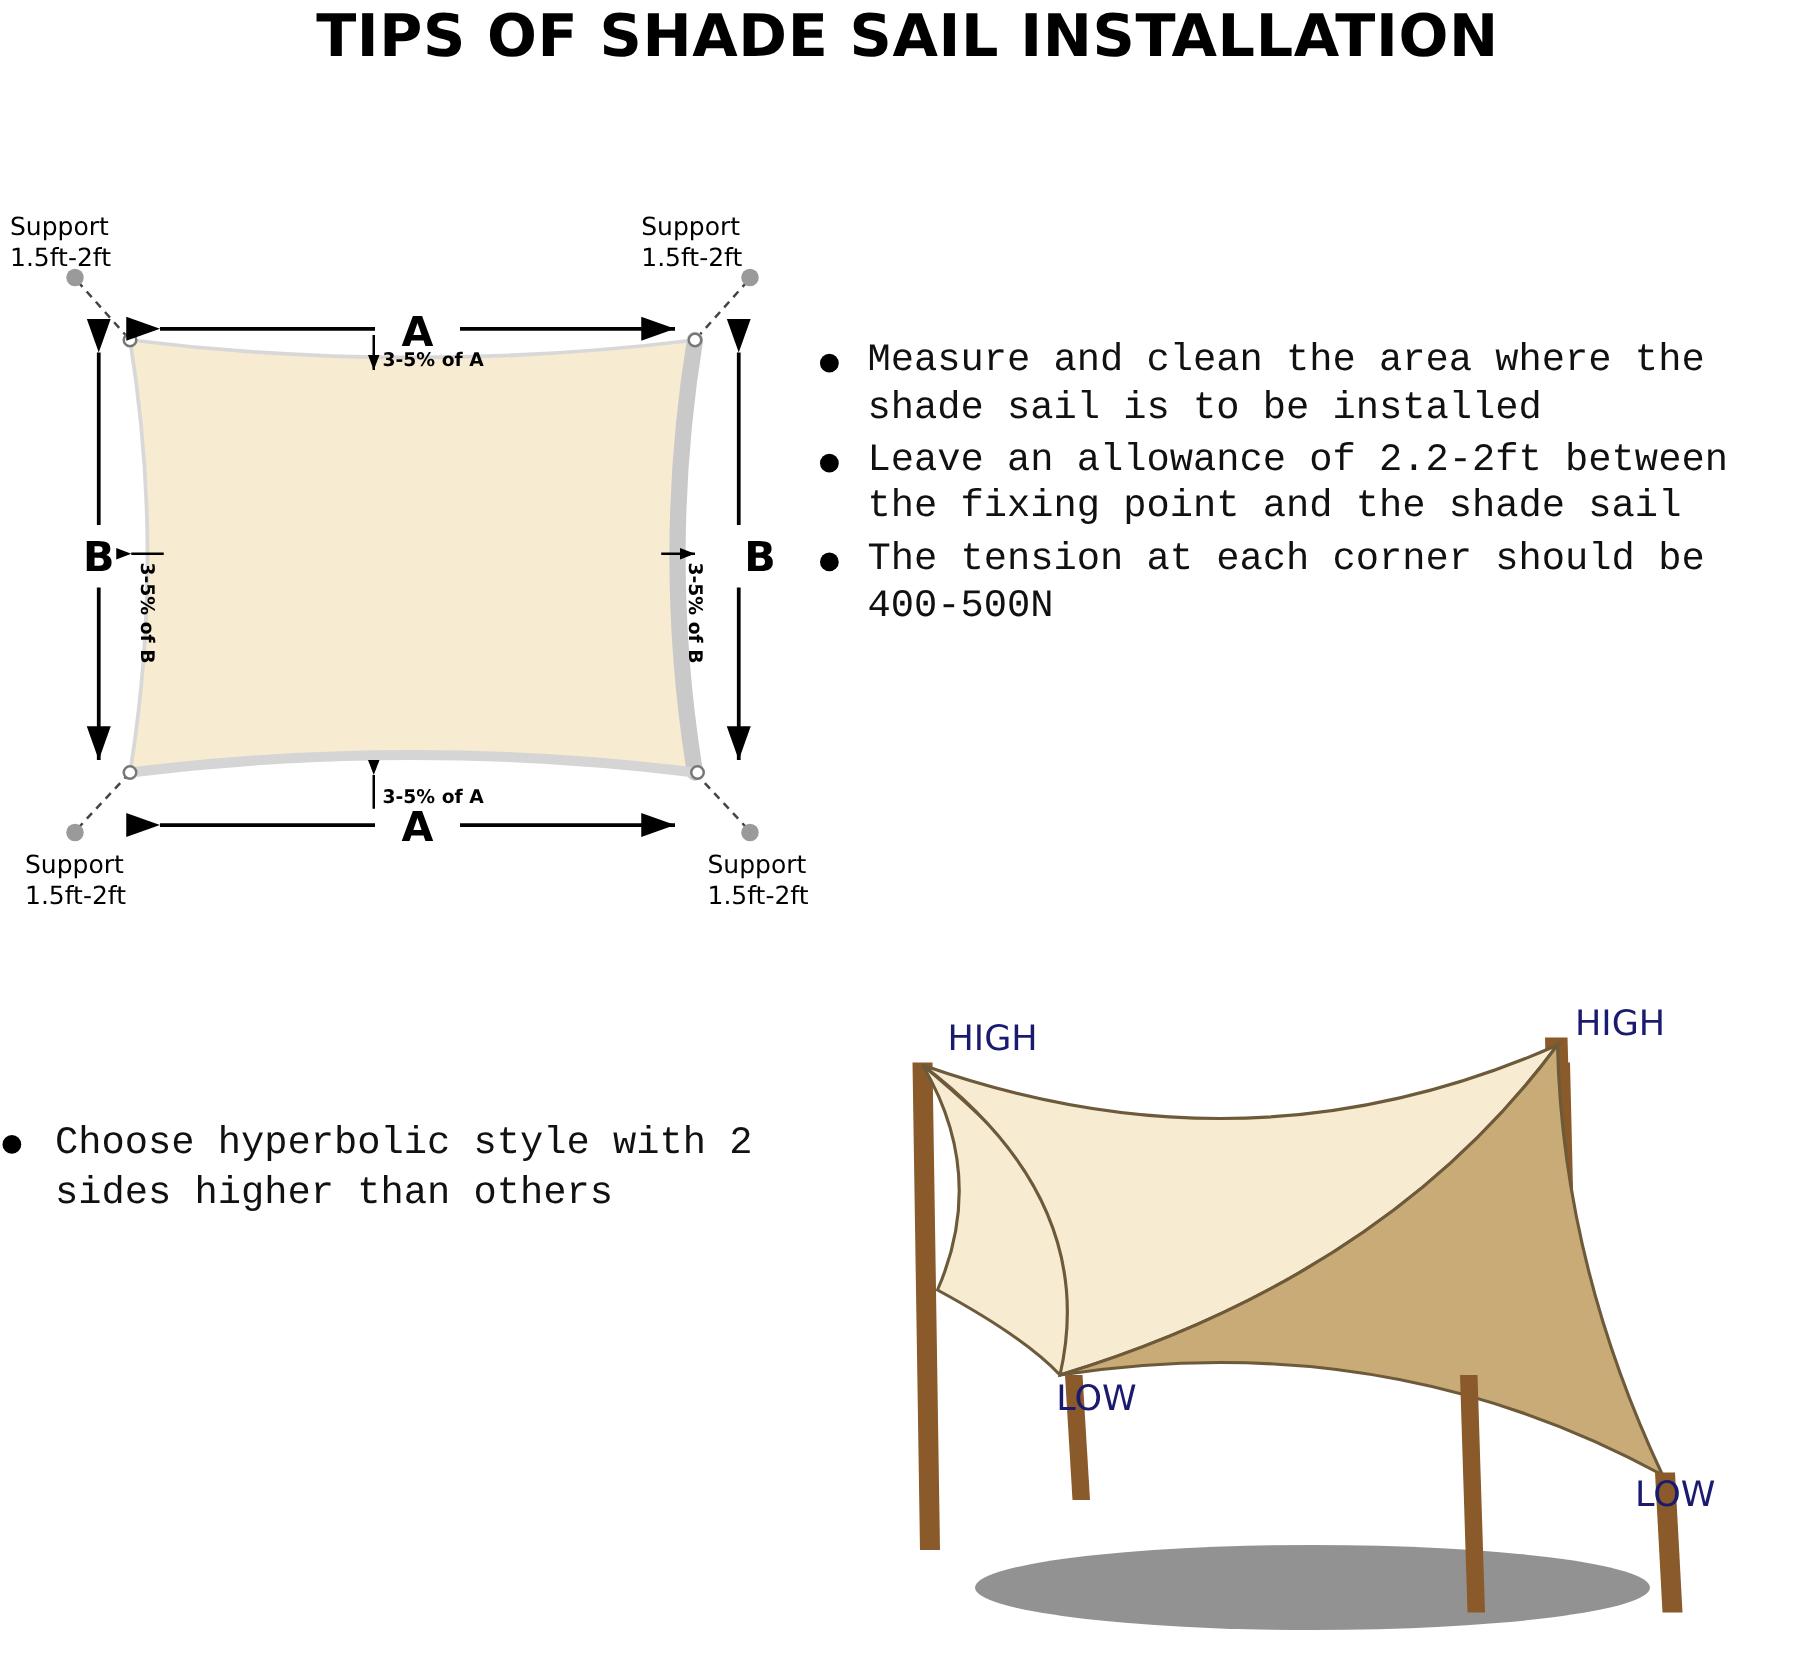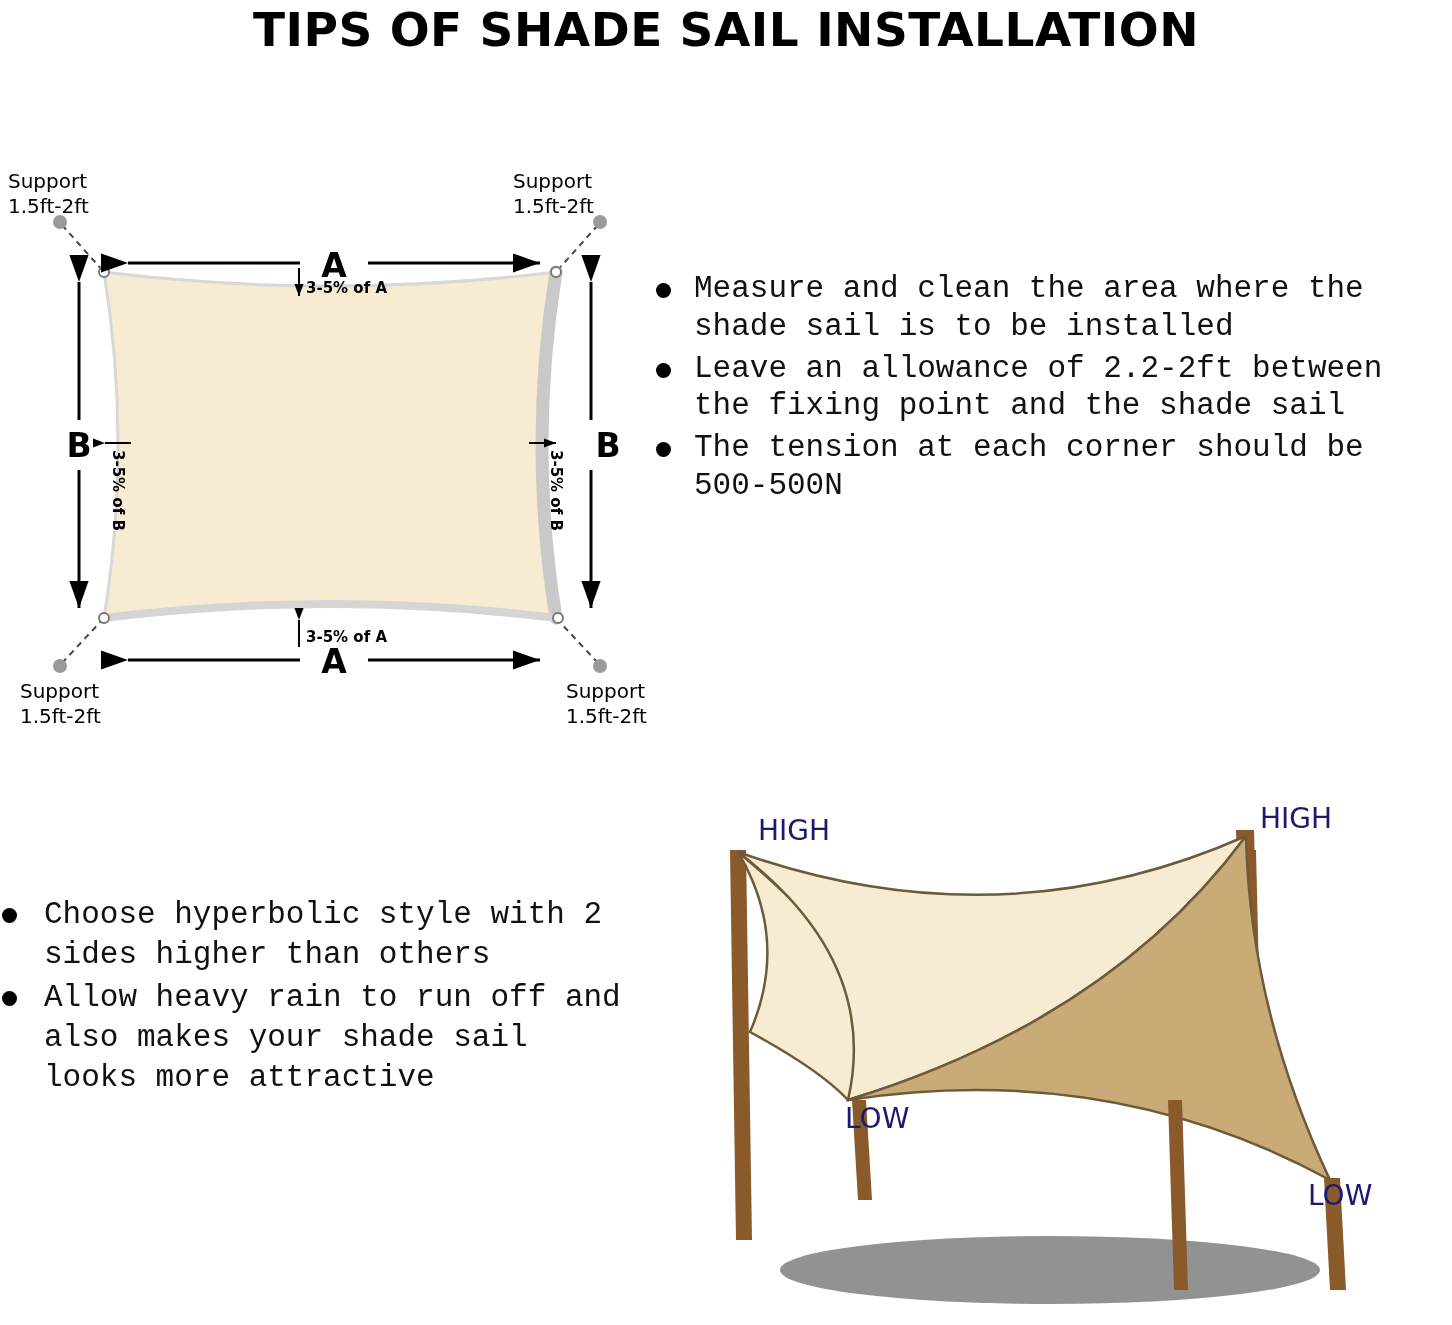--- a/index.html
+++ b/index.html
@@ -175,26 +175,25 @@
   </g>
   <g>
     <text class="svg-label" x="566" y="538" font-size="20">Support</text>
     <text class="svg-label" x="566" y="563" font-size="20">1.5ft-2ft</text>
   </g>
 </svg>
 
 <ul class="bullet-list" id="list-right">
   <li>Measure and clean the area where the shade sail is to be installed</li>
   <li>Leave an allowance of 2.2-2ft between the fixing point and the shade sail</li>
-  <li>The tension at each corner should be 500-500N</li>
+  <li>The tension at each corner should be 400-500N</li>
 </ul>
 
 <ul class="bullet-list" id="list-left">
   <li>Choose hyperbolic style with 2 sides higher than others</li>
-  <li>Allow heavy rain to run off and also makes your shade sail looks more attractive</li>
 </ul>
 
 <svg id="bottom-diagram" viewBox="0 0 812 555">
 
   <ellipse cx="410" cy="500" rx="270" ry="34" fill="#7f7f7f" opacity="0.85"></ellipse>
 
   <polygon points="600,80 616,80 622,330 606,330" fill="#8a5a2b"></polygon>
   <polygon points="90,80 106,80 112,470 96,470" fill="#8a5a2b"></polygon>
   <polygon points="596,60 614,60 622,350 604,350" fill="#8a5a2b"></polygon>
 

